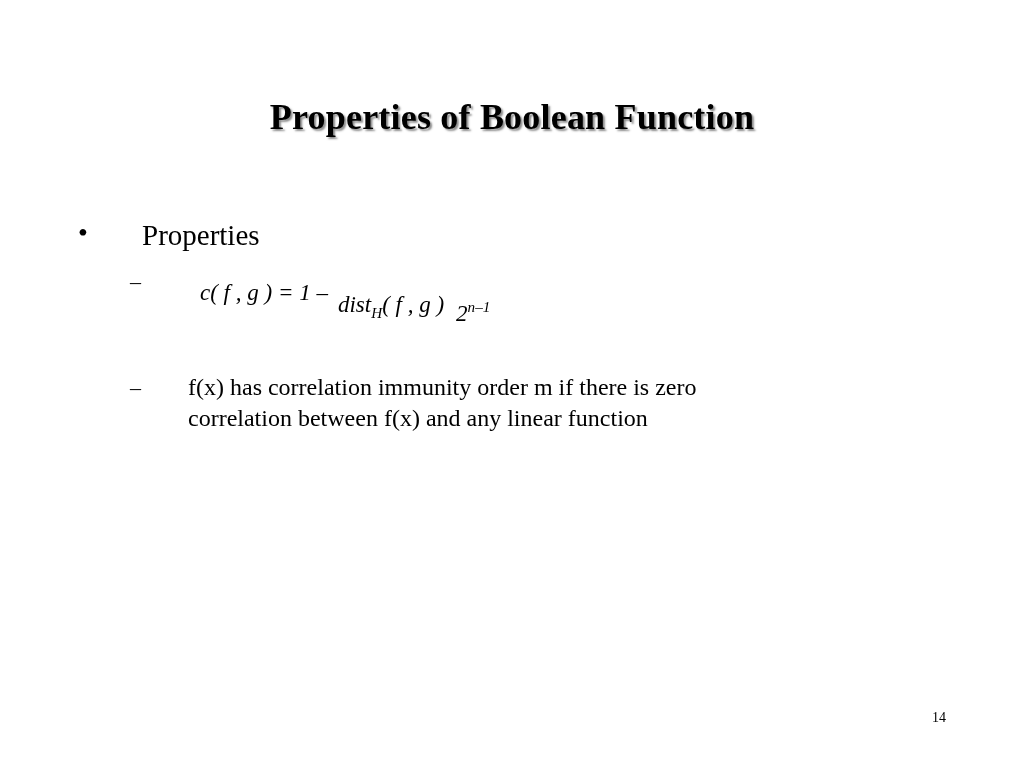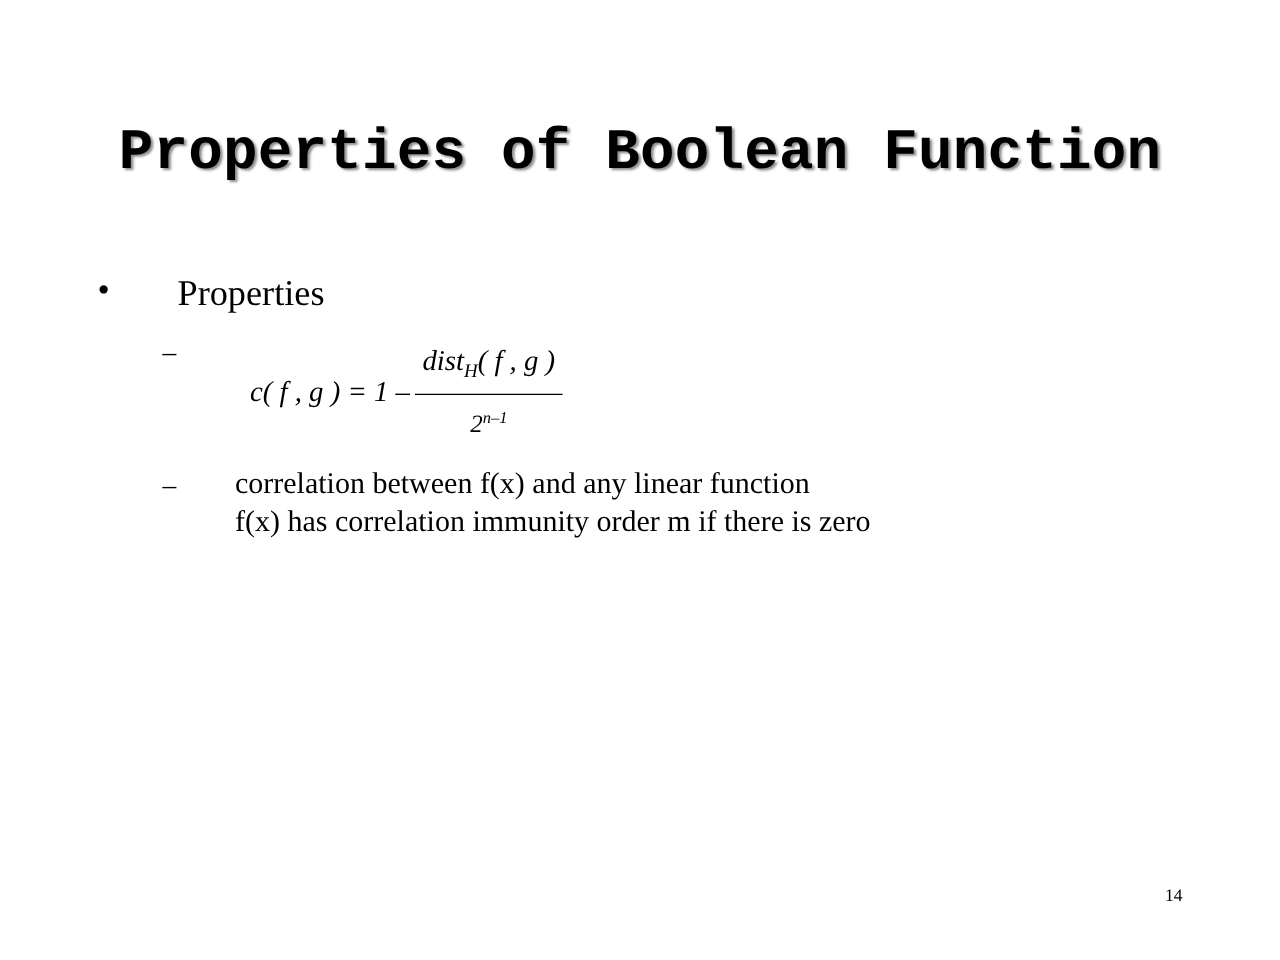--- a/index.html
+++ b/index.html
@@ -19,22 +19,22 @@
     position: relative;
     width: 1024px;
     height: 768px;
   }
   .slide-title {
     position: absolute;
     left: 0;
     top: 96px;
     width: 1024px;
     text-align: center;
-    font-family: Liberation Mono, monospace;
-    font-size: 46px;
+    font-family: Liberation Serif, serif;
+    font-size: 36px;
     font-weight: bold;
     letter-spacing: 0.2px;
     color: #000000;
     text-shadow: 2px 2px 2px rgba(120,120,120,0.85);
   }
   .body-area {
     position: absolute;
     left: 70px;
     top: 218px;
     width: 900px;
@@ -80,39 +80,39 @@
     white-space: nowrap;
     display: flex;
     align-items: center;
   }
   .equation .lhs {
     display: inline-block;
     padding-right: 2px;
   }
   .frac {
     display: inline-flex;
-    flex-direction: column;
+    flex-direction: row;
     align-items: center;
     vertical-align: middle;
     margin: 0 2px;
     position: relative;
-    top: 1px;
+    top: 17px;
   }
   .frac .num {
     padding: 0 6px 2px 6px;
     font-size: 23px;
   }
   .frac .bar {
     width: 100%;
     height: 1.5px;
     background: #000;
   }
   .frac .den {
     padding: 2px 6px 0 6px;
-    font-size: 20px;
+    font-size: 23px;
   }
   sub.it, sup.it {
     font-style: italic;
     font-size: 0.66em;
   }
   .text-line {
     font-size: 24px;
     line-height: 31px;
   }
   .text-line sub {
@@ -153,21 +153,21 @@
           <span class="bar"></span>
           <span class="den">
             <span>2</span><sup class="it">n–1</sup>
           </span>
         </span>
       </span>
     </div>
 
     <div class="bullet-l2" style="margin-top:40px;">
       <span class="marker">–</span>
+      <div class="text-line">f(x) has correlation immunity order m if there is zero</div>
       <div class="text-line">correlation between f(x) and any linear function</div>
-      <div class="text-line">f(x) has correlation immunity order m if there is zero</div>
     </div>
 
   </div>
 
   <div class="page-number">14</div>
 
 </div>
 
 </body></html>

